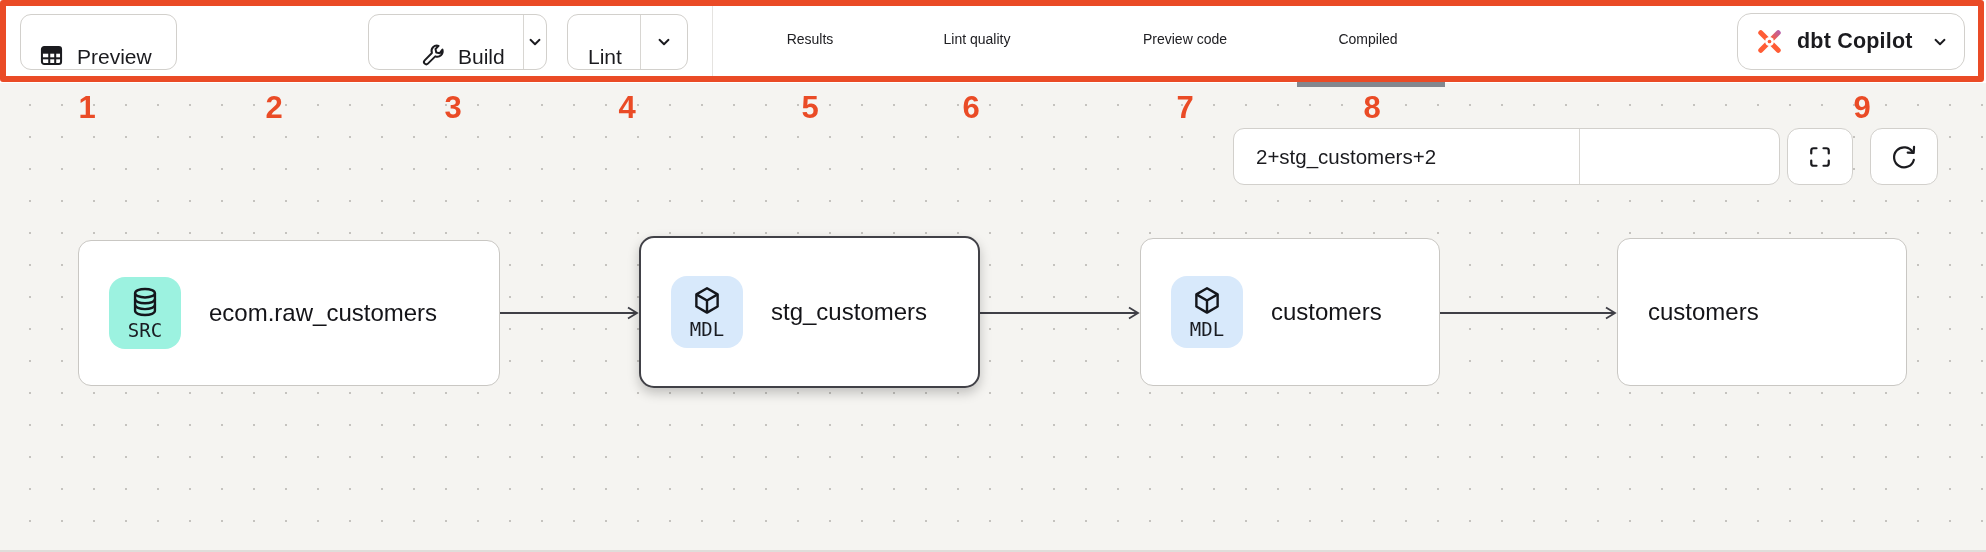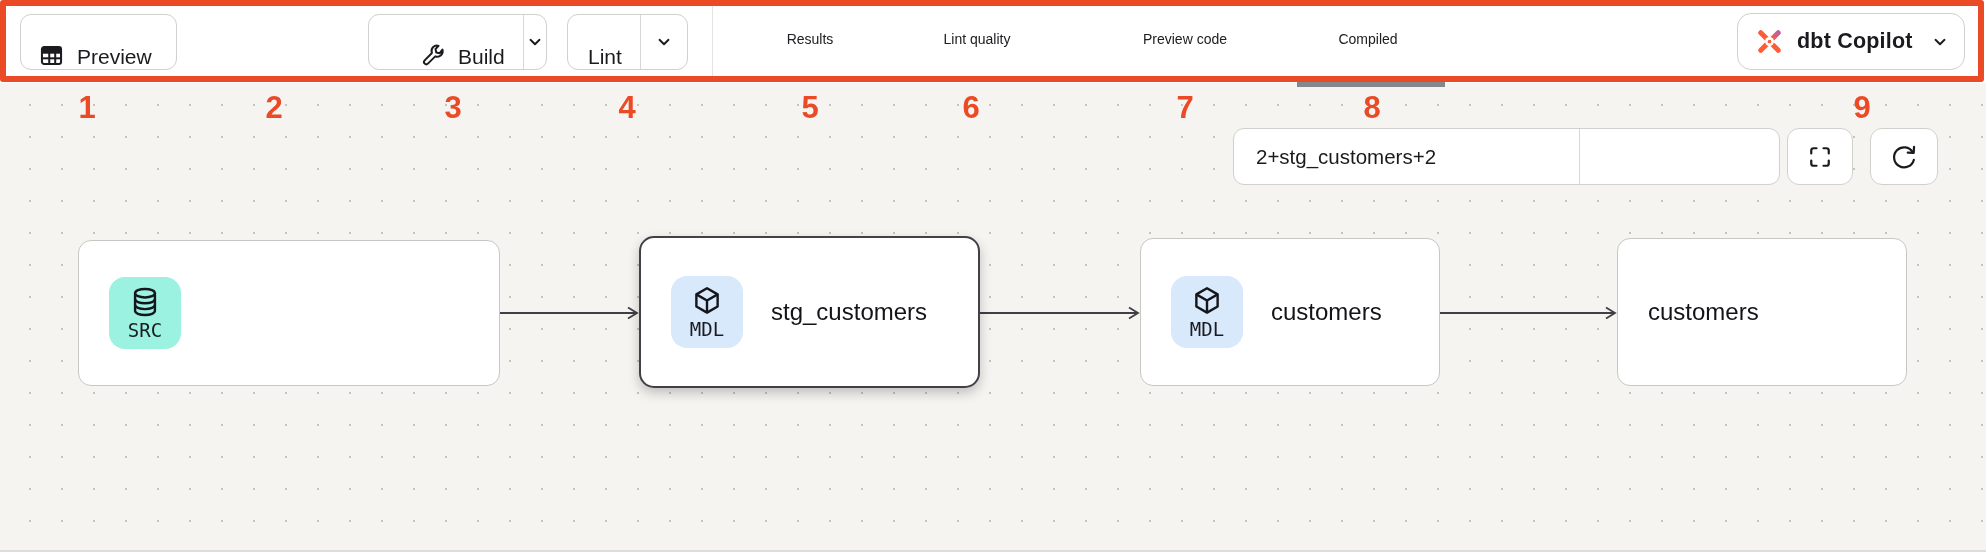--- a/index.html
+++ b/index.html
@@ -214,20 +214,21 @@
   <div class="node" style="left:78px; top:240px; width:422px; height:146px;">
     <div class="node-badge" style="background-color: rgb(156, 242, 224);">
       <svg width="34" height="34" viewBox="0 0 24 24" fill="none" stroke="#14161C" stroke-width="1.7">
         <ellipse cx="12" cy="5.8" rx="7" ry="3"></ellipse>
         <path d="M5 5.8v12.4c0 1.7 3.1 3 7 3s7-1.3 7-3V5.8"></path>
         <path d="M5 9.9c0 1.7 3.1 3 7 3s7-1.3 7-3"></path>
         <path d="M5 14c0 1.7 3.1 3 7 3s7-1.3 7-3"></path>
       </svg>
       <span class="badge-label">SRC</span>
     </div>
+    <span class="node-title">ecom.raw_customers</span>
   </div>
 
   <div class="node selected" style="left:639px; top:236px; width:341px; height:152px;">
     <div class="node-badge" style="background-color: rgb(216, 233, 251);">
       <svg width="34" height="34" viewBox="0 0 24 24" fill="none" stroke="#14161C" stroke-width="1.7" stroke-linejoin="round">
         <path d="M12 3l7.5 4.3v8.6L12 20.2 4.5 15.9V7.3z"></path>
         <path d="M12 11.6v8.6M12 11.6l7.5-4.3M12 11.6L4.5 7.3"></path>
       </svg>
       <span class="badge-label">MDL</span>
     </div>

